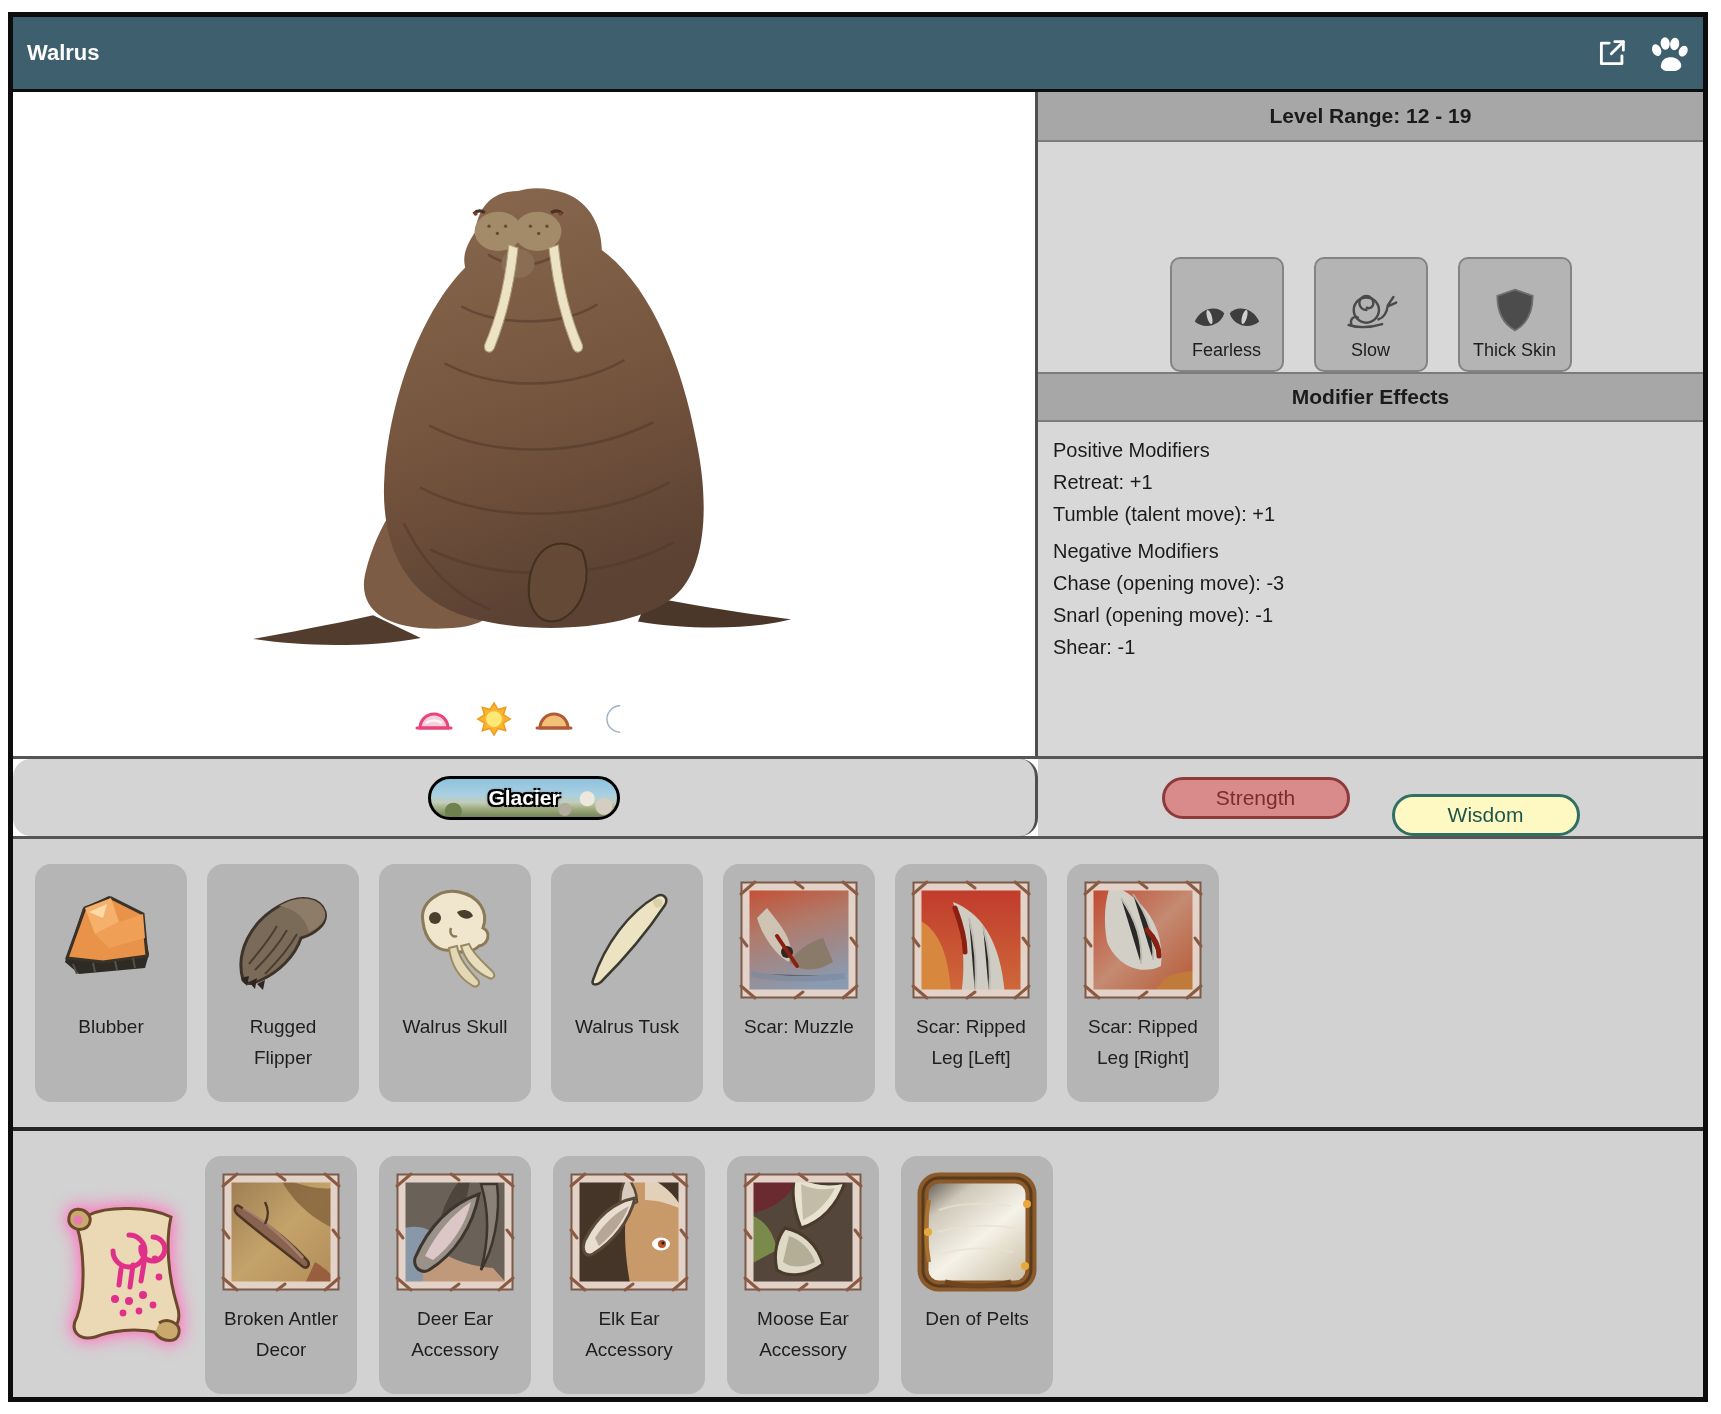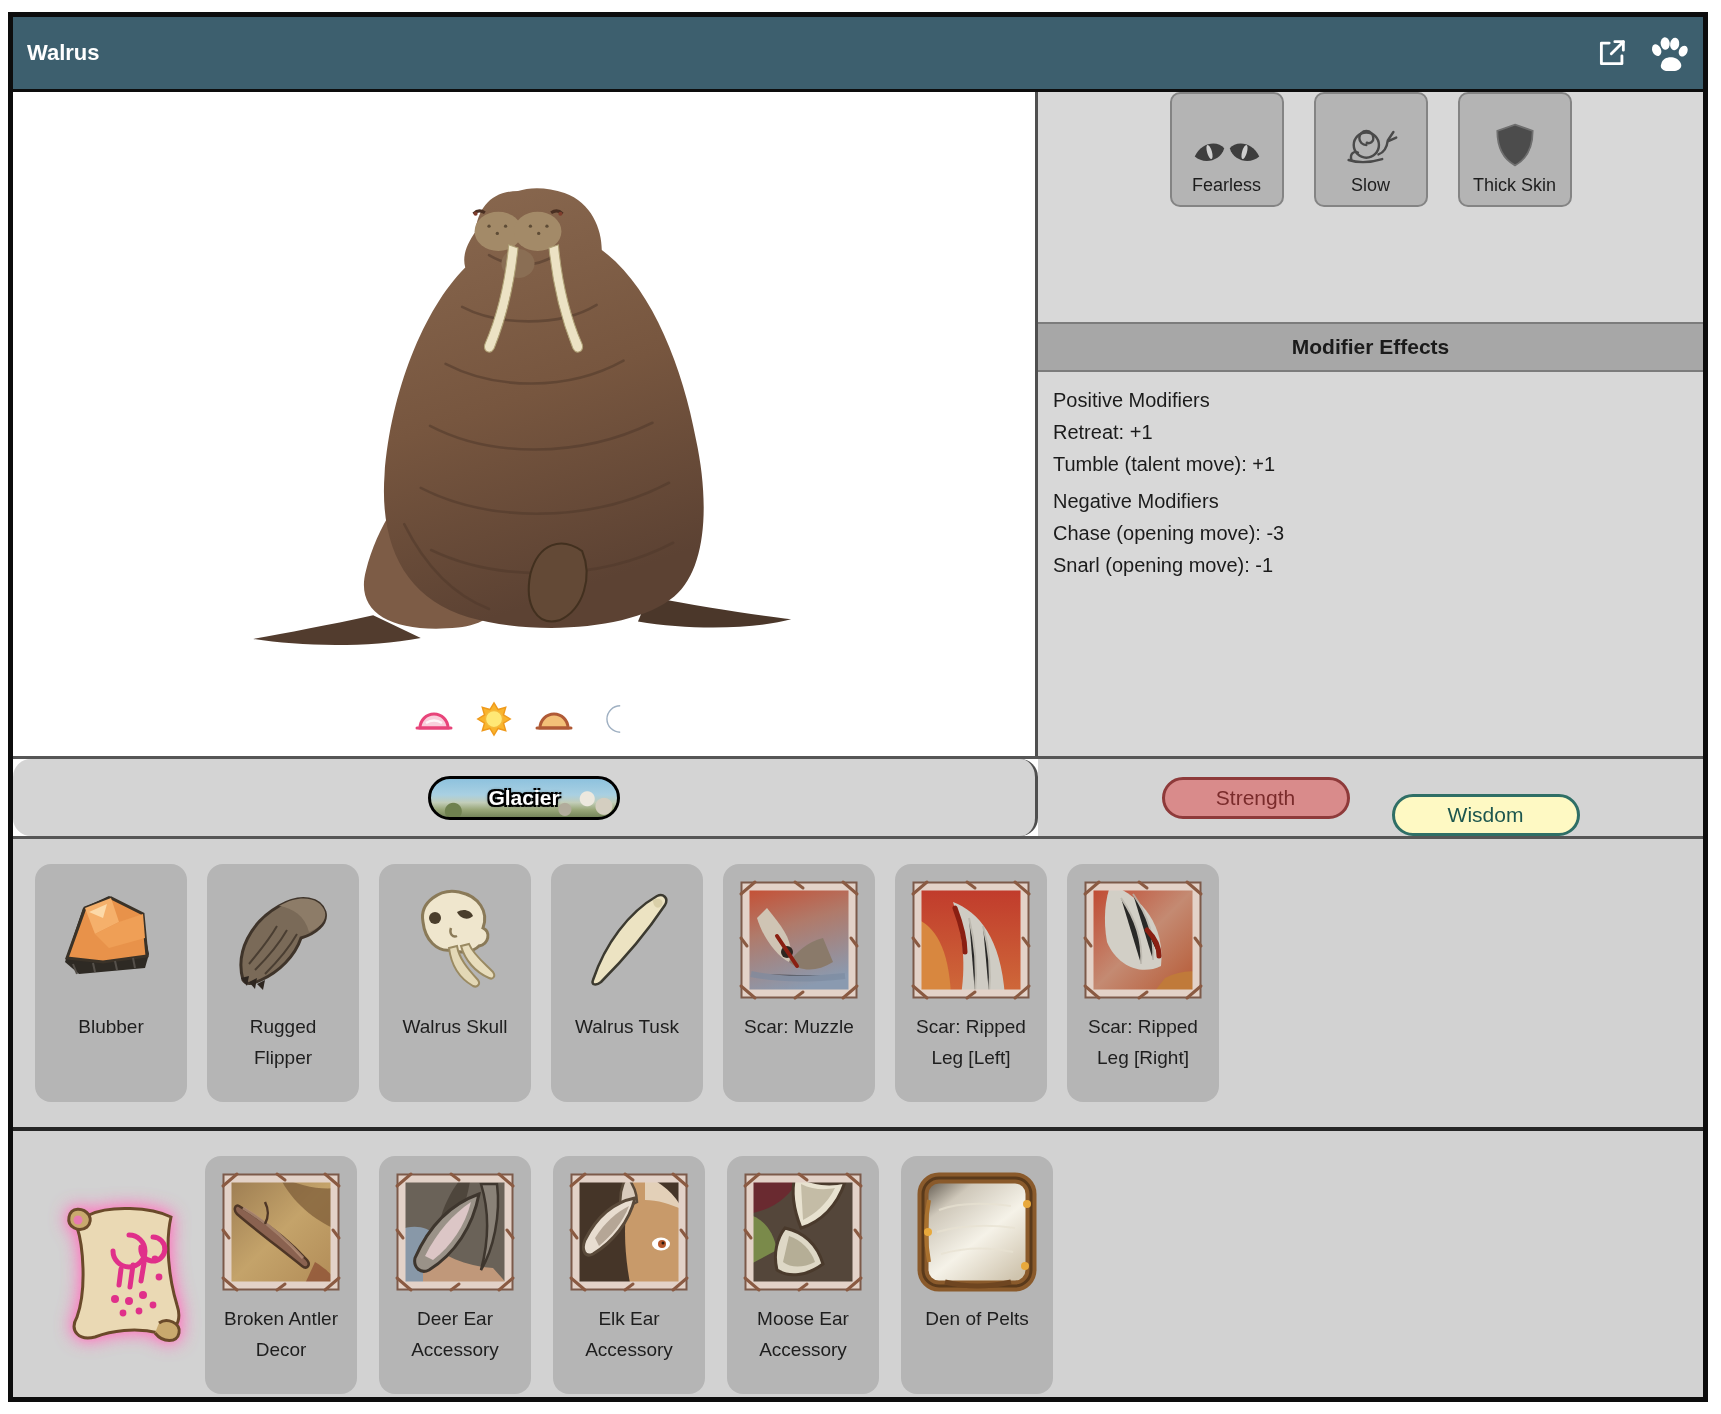--- a/index.html
+++ b/index.html
@@ -42,21 +42,21 @@
 
   .stats-panel { flex: 1; background: #d8d8d8; display: flex; flex-direction: column; }
   .gray-bar {
     height: 50px; flex: 0 0 50px;
     background: #a7a7a7;
     border-bottom: 2px solid #7c7c7c;
     display: flex; align-items: center; justify-content: center;
     font-size: 21px; font-weight: bold; color: #1b1b1b;
   }
   .gray-bar.mid { border-top: 2px solid #7c7c7c; }
-  .traits { flex: 0 0 230px; display: flex; align-items: flex-start; justify-content: center; gap: 30px; }
+  .traits { flex: 0 0 230px; display: flex; align-items: flex-end; justify-content: center; gap: 30px; }
   .trait {
     width: 114px; height: 115px;
     background: #b4b4b4;
     border: 2px solid #848484;
     border-radius: 10px;
     display: flex; flex-direction: column; align-items: center; justify-content: flex-end;
     padding-bottom: 9px; gap: 7px;
     cursor: pointer;
   }
   .trait .t-icon { height: 54px; display: flex; align-items: flex-end; justify-content: center; }
@@ -223,20 +223,23 @@
             </span>
             <span class="time-icon">
               <svg viewBox="0 0 34 36" width="30" height="32">
       <path d="M24,3 A15,15 0 1,0 24,33 A12,12 0 1,1 24,3 Z" fill="#c3cfdd" stroke="#9fb0c2" stroke-width="1.6"></path>
     </svg>
             </span>
         </div>
       </div>
 
       <div class="stats-panel">
+        <div class="gray-bar">
+          <span>Level Range: 12 - 19</span>
+        </div>
         <div class="traits">
           <div class="trait">
               <span class="t-icon">
                 <svg viewBox="0 0 76 34" width="70" height="32">
       <path d="M3,22 C10,6 28,4 35,13 C31,27 13,31 3,22 Z" fill="#3e3e3e"></path>
       <path d="M73,22 C66,6 48,4 41,13 C45,27 63,31 73,22 Z" fill="#3e3e3e"></path>
       <ellipse cx="19" cy="17" rx="2.6" ry="8" transform="rotate(-16 19 17)" fill="#cfcfcf"></ellipse>
       <ellipse cx="57" cy="17" rx="2.6" ry="8" transform="rotate(16 57 17)" fill="#cfcfcf"></ellipse>
     </svg>
               </span>
@@ -265,20 +268,21 @@
         <div class="gray-bar mid">
           <span>Modifier Effects</span>
         </div>
         <div class="mods">
           <div class="mod-head">Positive Modifiers</div>
           <div class="mod-line">Retreat: +1</div>
             <div class="mod-line">Tumble (talent move): +1</div>
           <div class="mod-head neg">Negative Modifiers</div>
           <div class="mod-line">Chase (opening move): -3</div>
             <div class="mod-line">Snarl (opening move): -1</div>
+            <div class="mod-line">Shear: -1</div>
         </div>
       </div>
     </div>
 
     <div class="biome-row">
       <div class="biome-left">
         <div class="glacier-btn">Glacier</div>
       </div>
       <div class="biome-right">
         <div class="stat-pill" style="background-color: rgb(217, 139, 139); border-color: rgb(142, 58, 58); color: rgb(122, 43, 43);">Strength</div>

